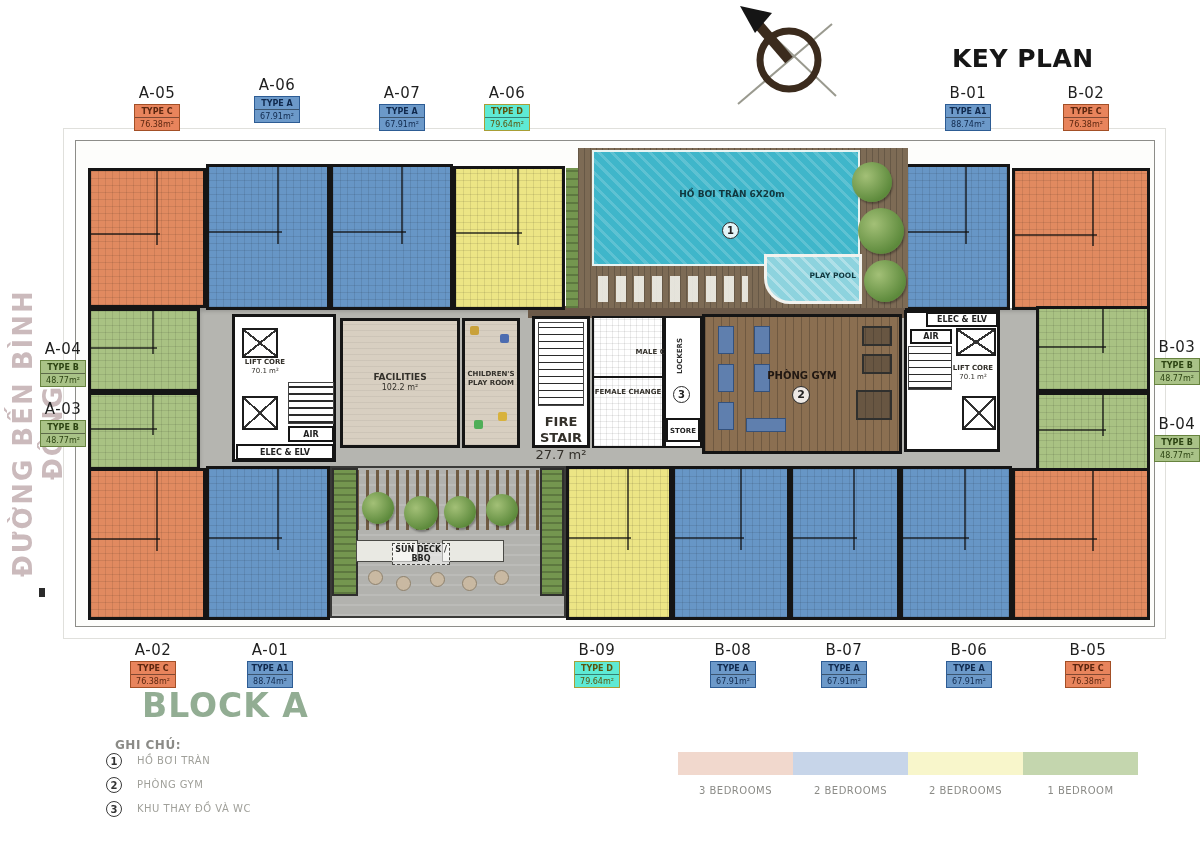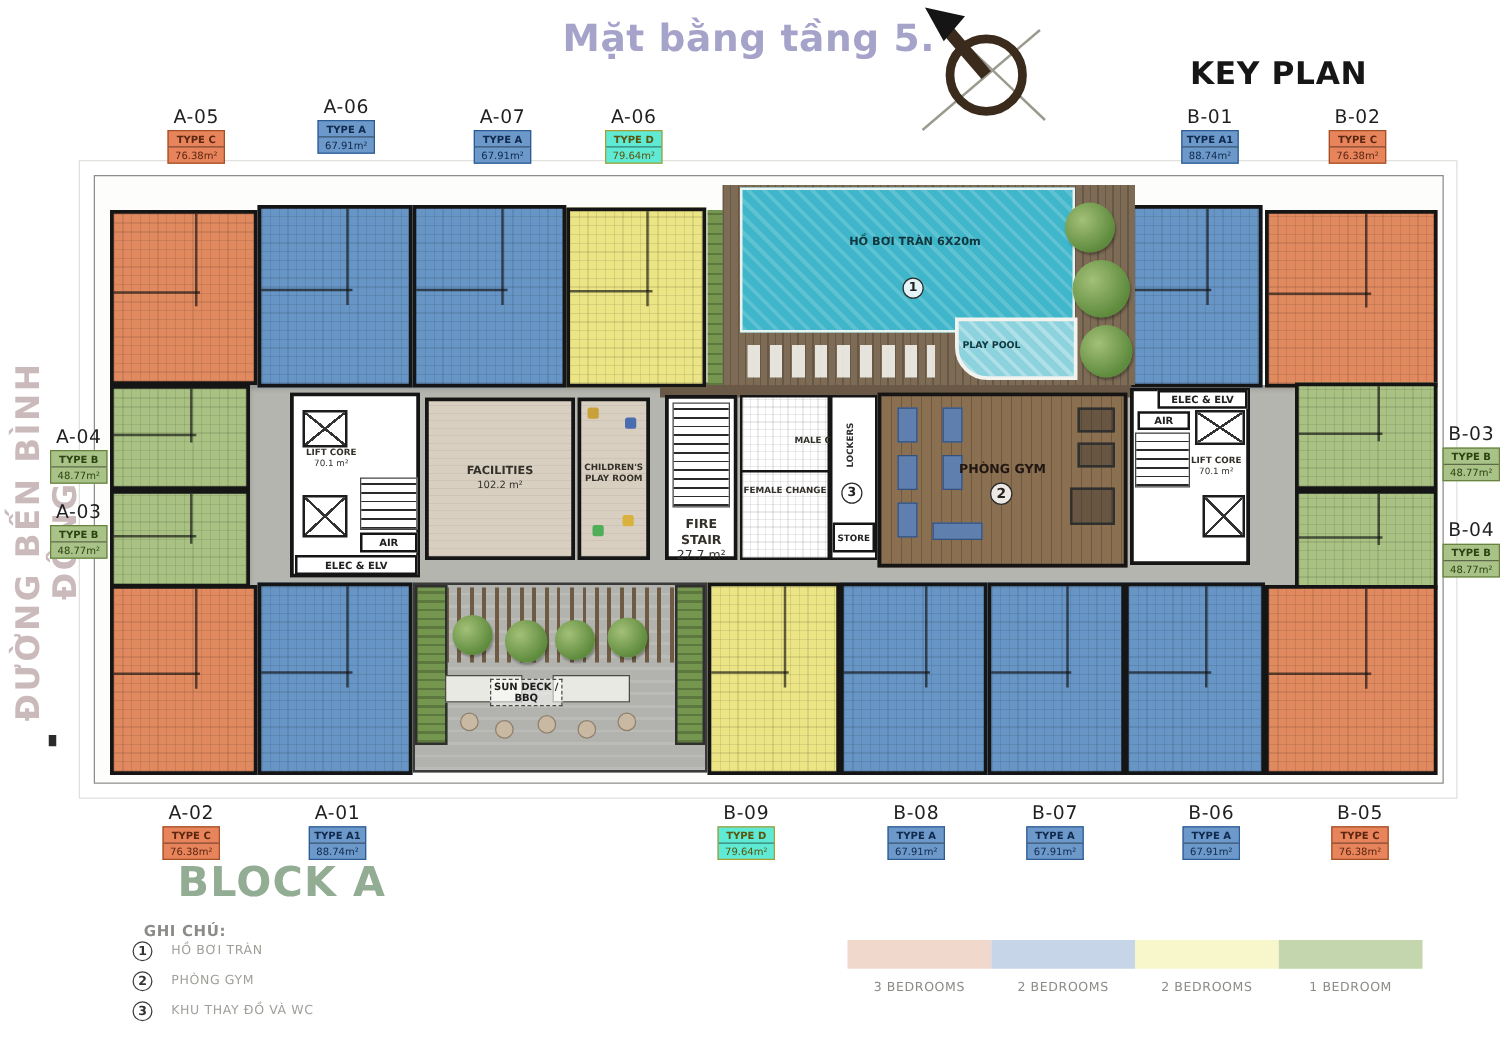--- a/index.html
+++ b/index.html
@@ -51,21 +51,21 @@
   
   .deck { left:578px; top:148px; width:330px; height:160px; background:var(--deck,#7d6b55);
           background-image:repeating-linear-gradient(90deg, rgba(0,0,0,.18) 0 1px, transparent 1px 6px); }
   .pool { left:592px; top:150px; width:268px; height:116px; background:var(--pool,#3fb6ca);
           background-image:repeating-linear-gradient(45deg, rgba(255,255,255,.16) 0 3px, transparent 3px 9px);
           border:2px solid #e8f4f2; }
   .play-pool { left:764px; top:254px; width:98px; height:50px; background:#8dd3de;
           background-image:repeating-linear-gradient(45deg, rgba(255,255,255,.3) 0 3px, transparent 3px 9px);
           border:3px solid #f2f2ee; border-radius:0 0 0 26px; }
   .pool-label { left:612px; top:189px; width:240px; text-align:center; font-size:9px; font-weight:bold; color:#11373e; }
-  .play-pool-label { left:770px; top:271px; width:86px; text-align:left; font-size:7.5px; font-weight:bold; color:#11373e; }
+  .play-pool-label { left:770px; top:271px; width:86px; text-align:right; font-size:7.5px; font-weight:bold; color:#11373e; }
   .loungers { left:598px; top:276px; width:150px; height:26px;
           background:repeating-linear-gradient(90deg, #f1f1ea 0 10px, rgba(0,0,0,0) 10px 18px);
           opacity:.9; }
   .tree { position:absolute; border-radius:50%;
           background:radial-gradient(circle at 35% 35%, #a3c077, #5d8a3c 72%); box-shadow:1px 2px 2px rgba(0,0,0,.3); }
   .t1{left:852px;top:162px;width:40px;height:40px;} .t2{left:858px;top:208px;width:46px;height:46px;}
   .t3{left:864px;top:260px;width:42px;height:42px;}
   .planter-top { left:566px; top:168px; width:20px; height:140px; background:#74964f;
           background-image:repeating-linear-gradient(0deg, rgba(0,0,0,.2) 0 2px, transparent 2px 8px); }
 
@@ -141,21 +141,20 @@
   .bed-legend { left:678px; top:752px; width:460px; height:23px; display:flex; }
   .bed-swatch { flex:1; }
   .bed-labels { left:678px; top:785px; width:460px; display:flex; }
   .bed-label { flex:1; text-align:center; font-size:10px; color:#8b8b87; letter-spacing:.5px; }
 </style>
 </head>
 <body>
 
 <div class="page" id="page">
 
-  <div class="abs title">Mặt bằng tầng 5.</div>
   <div class="abs key-plan">KEY PLAN</div>
   <svg class="abs" style="left:728px; top:0; width:112px; height:112px;" viewBox="0 0 112 112">
     <line x1="10" y1="104" x2="104" y2="24" stroke="#9a9a8f" stroke-width="2"></line>
     <line x1="28" y1="20" x2="108" y2="96" stroke="#9a9a8f" stroke-width="2"></line>
     <circle cx="61" cy="60" r="29" fill="none" stroke="#3b2b1d" stroke-width="7"></circle>
     <line x1="61" y1="60" x2="30" y2="24" stroke="#3b2b1d" stroke-width="10"></line>
     <polygon points="12,6 44,13 27,33" fill="#151515"></polygon>
   </svg>
 
   <div class="abs street">ĐƯỜNG BẾN BÌNH ĐÔNG</div>
@@ -214,21 +213,21 @@
   </div>
   <div class="room-beige children"></div>
   <div class="playdot" style="left:470px; top:326px; background:#c9a13a;"></div>
   <div class="playdot" style="left:500px; top:334px; background:#4c6cb0;"></div>
   <div class="playdot" style="left:474px; top:420px; background:#4fae58;"></div>
   <div class="playdot" style="left:498px; top:412px; background:#d8b23c;"></div>
   <div class="room-label" style="left:462px; top:370px; width:58px; font-size:7px;">CHILDREN'S PLAY ROOM</div>
 
   <div class="room firestair"></div>
   <div class="stairs" style="left:538px; top:322px; width:46px; height:84px;"></div>
-  <div class="room-label" style="left:532px; top:414px; width:58px; font-size:10px;">
+  <div class="room-label" style="left:532px; top:414px; width:58px; font-size:13px;">
     <div>FIRE STAIR</div>
     <div style="font-weight:normal;">27.7 m²</div>
   </div>
   <div class="room changing"></div>
   <div class="abs chg-divider"></div>
   <div class="room-label" style="left:592px; top:348px; width:72px; font-size:7px;margin-left:36px;">MALE CHANGE</div>
   <div class="room-label" style="left:592px; top:388px; width:72px; font-size:7px;">FEMALE CHANGE</div>
   <div class="room lockers-col"></div>
   <div class="v-text" style="left:676px; top:326px; height:60px;">LOCKERS</div>
   <div class="marker" style="left:673px; top:386px; width:17px; height:17px; font-size:10px; line-height:15px;">3</div>

